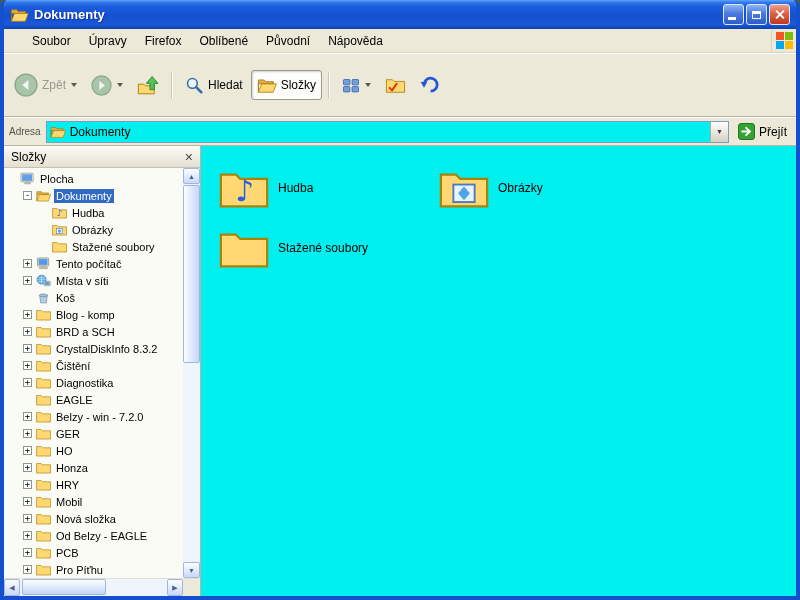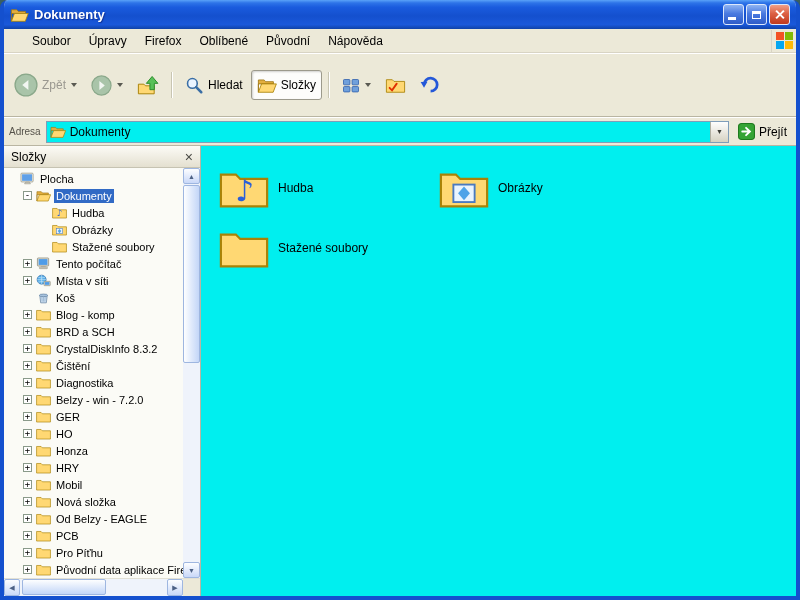--- a/index.html
+++ b/index.html
@@ -349,20 +349,29 @@
               <span class="tree-label">Čištění</span>
             </div>
             <div class="tree-row" style="padding-left: 19px;">
               <span class="expander">+</span>
               <span class="tree-icon">
                 <svg width="15" height="13" viewBox="0 0 16 13">
                   <path d="M0.6 12.4 L0.6 2.2 L5.4 2.2 L6.8 3.6 L15.4 3.6 L15.4 12.4 Z" fill="#FFD873" stroke="#A98207" stroke-width="0.7"></path>
                 </svg>
               </span>
               <span class="tree-label">Diagnostika</span>
+            </div>
+            <div class="tree-row" style="padding-left: 19px;">
+              <span class="expander" style="visibility: hidden;"></span>
+              <span class="tree-icon">
+                <svg width="15" height="13" viewBox="0 0 16 13">
+                  <path d="M0.6 12.4 L0.6 2.2 L5.4 2.2 L6.8 3.6 L15.4 3.6 L15.4 12.4 Z" fill="#FFD873" stroke="#A98207" stroke-width="0.7"></path>
+                </svg>
+              </span>
+              <span class="tree-label">EAGLE</span>
             </div>
             <div class="tree-row" style="padding-left: 19px;">
               <span class="expander">+</span>
               <span class="tree-icon">
                 <svg width="15" height="13" viewBox="0 0 16 13">
                   <path d="M0.6 12.4 L0.6 2.2 L5.4 2.2 L6.8 3.6 L15.4 3.6 L15.4 12.4 Z" fill="#FFD873" stroke="#A98207" stroke-width="0.7"></path>
                 </svg>
               </span>
               <span class="tree-label">Belzy - win - 7.2.0</span>
             </div>

